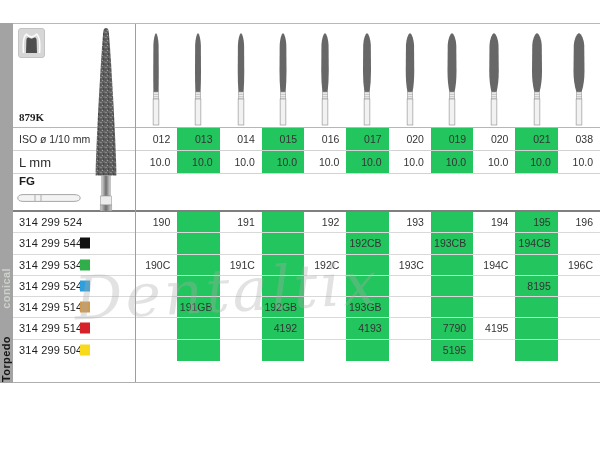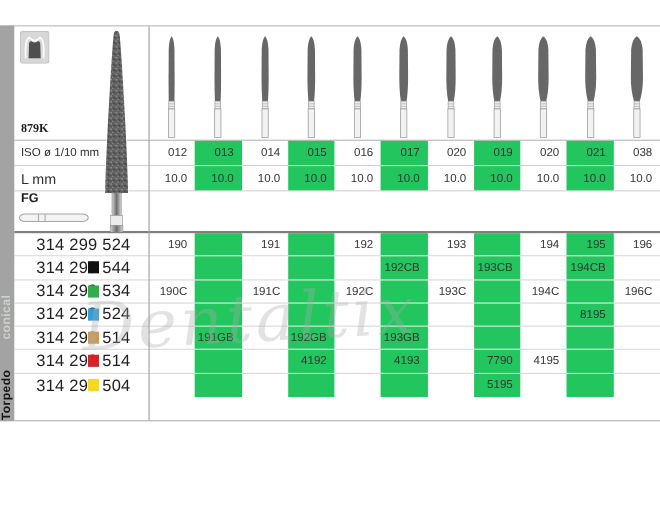--- a/index.html
+++ b/index.html
@@ -24,21 +24,21 @@
   .r-burs{height:104px;border-bottom:1px solid #b6b6b6;}
   .r-iso,.r-l{height:23px;border-bottom:1px solid #d2d2d2;}
   .r-fg{height:38px;border-bottom:2px solid #7f7f7f;}
   .r-data{height:21.25px;border-bottom:1px solid #d9d9d9;}
   .r-data:last-child{border-bottom:none;}
   .cell{position:relative;box-sizing:border-box;}
   .alt{background:#22c55e;}
   .val{display:flex;align-items:center;justify-content:flex-end;
        padding-right:7px;font-size:10.5px;color:#343434;}
   .burcell{display:flex;align-items:flex-start;justify-content:center;}
-  .codecell{display:flex;align-items:center;padding-left:20px;font-size:15px;color:#1f1f1f;
+  .codecell{display:flex;align-items:center;padding-left:6px;font-size:11px;color:#1f1f1f;
             letter-spacing:.2px;}
   .swatch{position:absolute;left:67px;top:50%;transform:translateY(-50%);
           width:10px;height:11px;}
 
   
   .hlabel{position:absolute;left:6px;z-index:3;color:#2e2e2e;}
   .fig{top:87px;font-size:11px;font-weight:bold;color:#1c1c1c;font-family:Liberation Serif, serif;}
   .iso-l{top:104px;height:23px;line-height:23px;font-size:10.5px;}
   .len-l{top:127px;height:23px;line-height:23px;font-size:13px;}
   .fg-l{top:151px;font-size:11.5px;font-weight:bold;color:#1c1c1c;text-align:right;}

